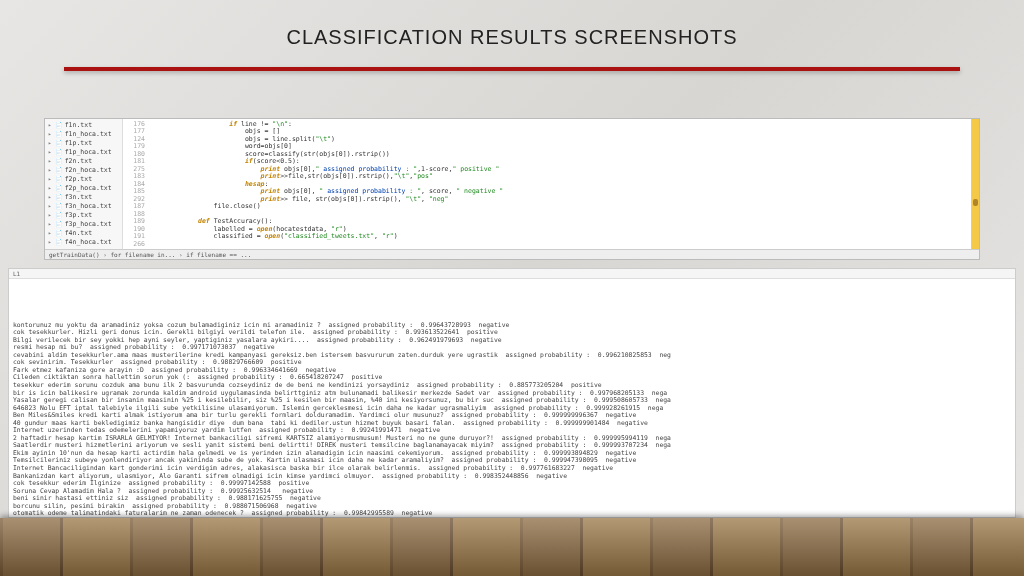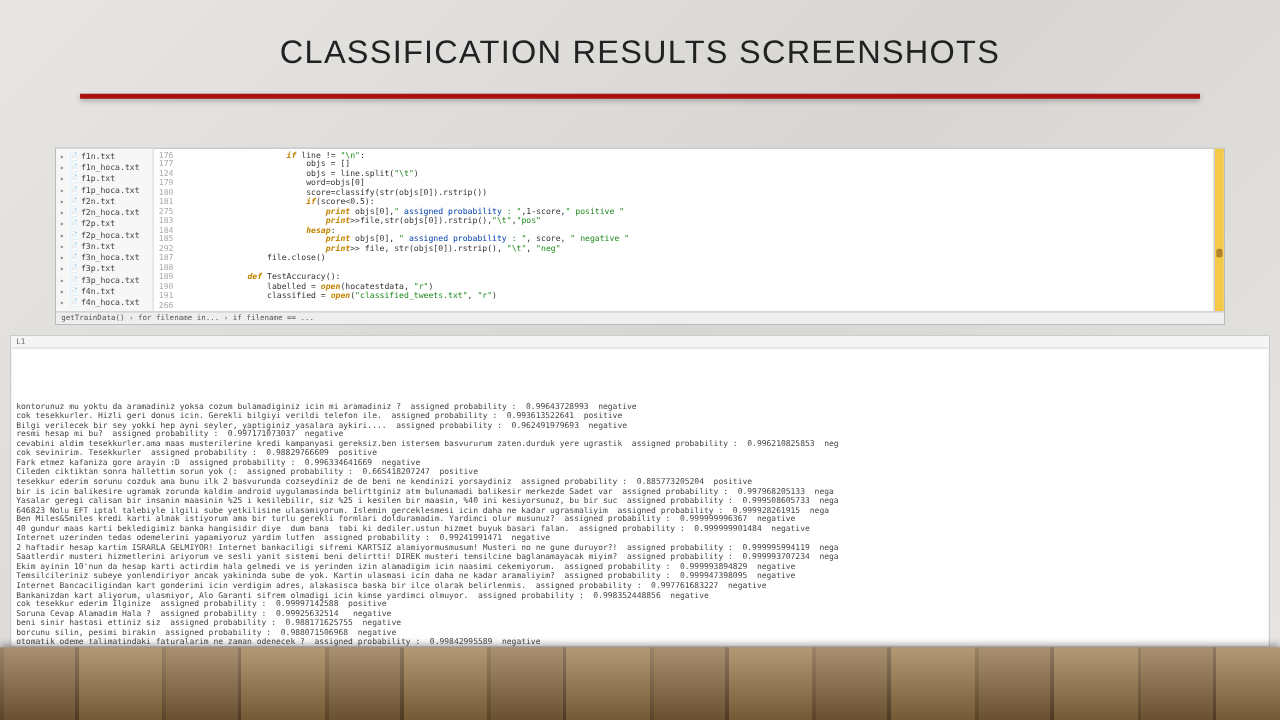--- a/index.html
+++ b/index.html
@@ -13,21 +13,21 @@
   .floor {
     position: absolute; bottom: 0; left: 0; right: 0; height: 58px;
     background:
       linear-gradient(180deg, rgba(255,255,255,.25) 0, rgba(0,0,0,.25) 100%),
       repeating-linear-gradient(90deg, #7a5a36 0 3px, #8c6b42 3px 60px, #6a4c2d 60px 63px, #9a7746 63px 130px);
     box-shadow: 0 -2px 6px rgba(0,0,0,.4);
   }
   .title {
     text-align: center;
     padding: 26px 0 18px;
-    font-size: 26px;
+    font-size: 20px;
     letter-spacing: 1px;
     color: #222;
     font-weight: 400;
   }
   .rule {
     margin: 0 64px 8px;
     height: 4px;
     background: #a11;
     box-shadow: 0 2px 4px rgba(0,0,0,.25);
   }
@@ -39,21 +39,21 @@
   .nav {
     width: 78px; background: #f7f7f7; border-right: 1px solid #ddd; padding: 2px 3px;
     overflow: hidden;
   }
   .nav div { white-space: nowrap; margin-bottom: 1px; color: #444; }
   .nav .ico { color: #888; font-size: 6px; margin-right: 2px; }
   .code {
     flex: 1; padding: 2px 4px; overflow: hidden; white-space: pre; line-height: 1.15;
     color: #333;
   }
-  .ln { color: #aaa; display: inline-block; width: 18px; text-align: left; margin-right: 6px; }
+  .ln { color: #aaa; display: inline-block; width: 18px; text-align: right; margin-right: 6px; }
   .kw { color: #c38400; font-weight: bold; font-style: italic; }
   .st { color: #1f8a1f; }
   .bl { color: #0040b0; margin-top: 20px; }
   .tabs {
     position: absolute; bottom: 0; left: 0; right: 0; height: 10px;
     background: #eee; border-top: 1px solid #ccc; font-size: 6px; color: #555; padding: 1px 4px;
   }
   .console {
     position: absolute; left: 8px; right: 8px; top: 268px; bottom: 58px;
     background: #fff; border: 1px solid #ccc;

